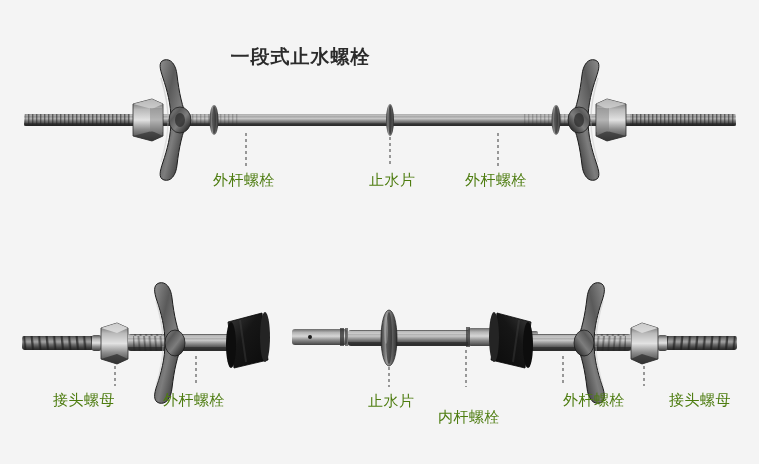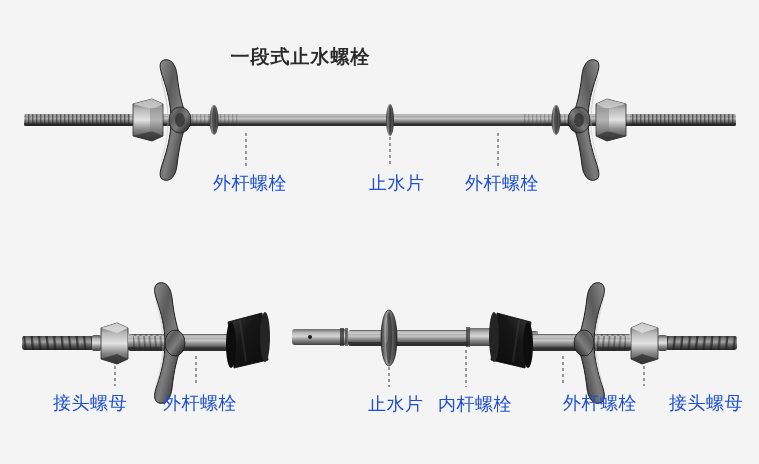--- a/index.html
+++ b/index.html
@@ -27,22 +27,22 @@
     font-weight: 700;
     color: #2b2b2b;
     letter-spacing: 1px;
     font-family: "DejaVu Sans", "Liberation Sans", sans-serif;
   }
   #title-one { top: 44px; }
   #title-three { top: 255px; }
 
   .callout {
     position: absolute;
-    font-size: 18px;
-    color: #1d4ed8;
+    font-size: 15px;
+    color: #4d7c0f;
     white-space: nowrap;
     font-family: "DejaVu Sans", "Liberation Sans", sans-serif;
     letter-spacing: 0.5px;
   }
   svg.art {
     position: absolute;
     left: 0;
     top: 0;
     width: 759px;
     height: 464px;
@@ -340,19 +340,19 @@
   <div class="callout" style="left:369px; top:171px;">止水片</div>
 
   <div class="callout" style="left:465px; top:171px;">外杆螺栓</div>
 
   <div class="callout" style="left:53px; top:391px;">接头螺母</div>
 
   <div class="callout" style="left:163px; top:391px;">外杆螺栓</div>
 
   <div class="callout" style="left:368px; top:392px;">止水片</div>
 
-  <div class="callout" style="left:438px; top:392px;">内杆螺栓</div>
+  <div class="callout" style="left:438px; top:408px;">内杆螺栓</div>
 
   <div class="callout" style="left:563px; top:391px;">外杆螺栓</div>
 
   <div class="callout" style="left:669px; top:391px;">接头螺母</div>
 
 </div>
 
 </body></html>

